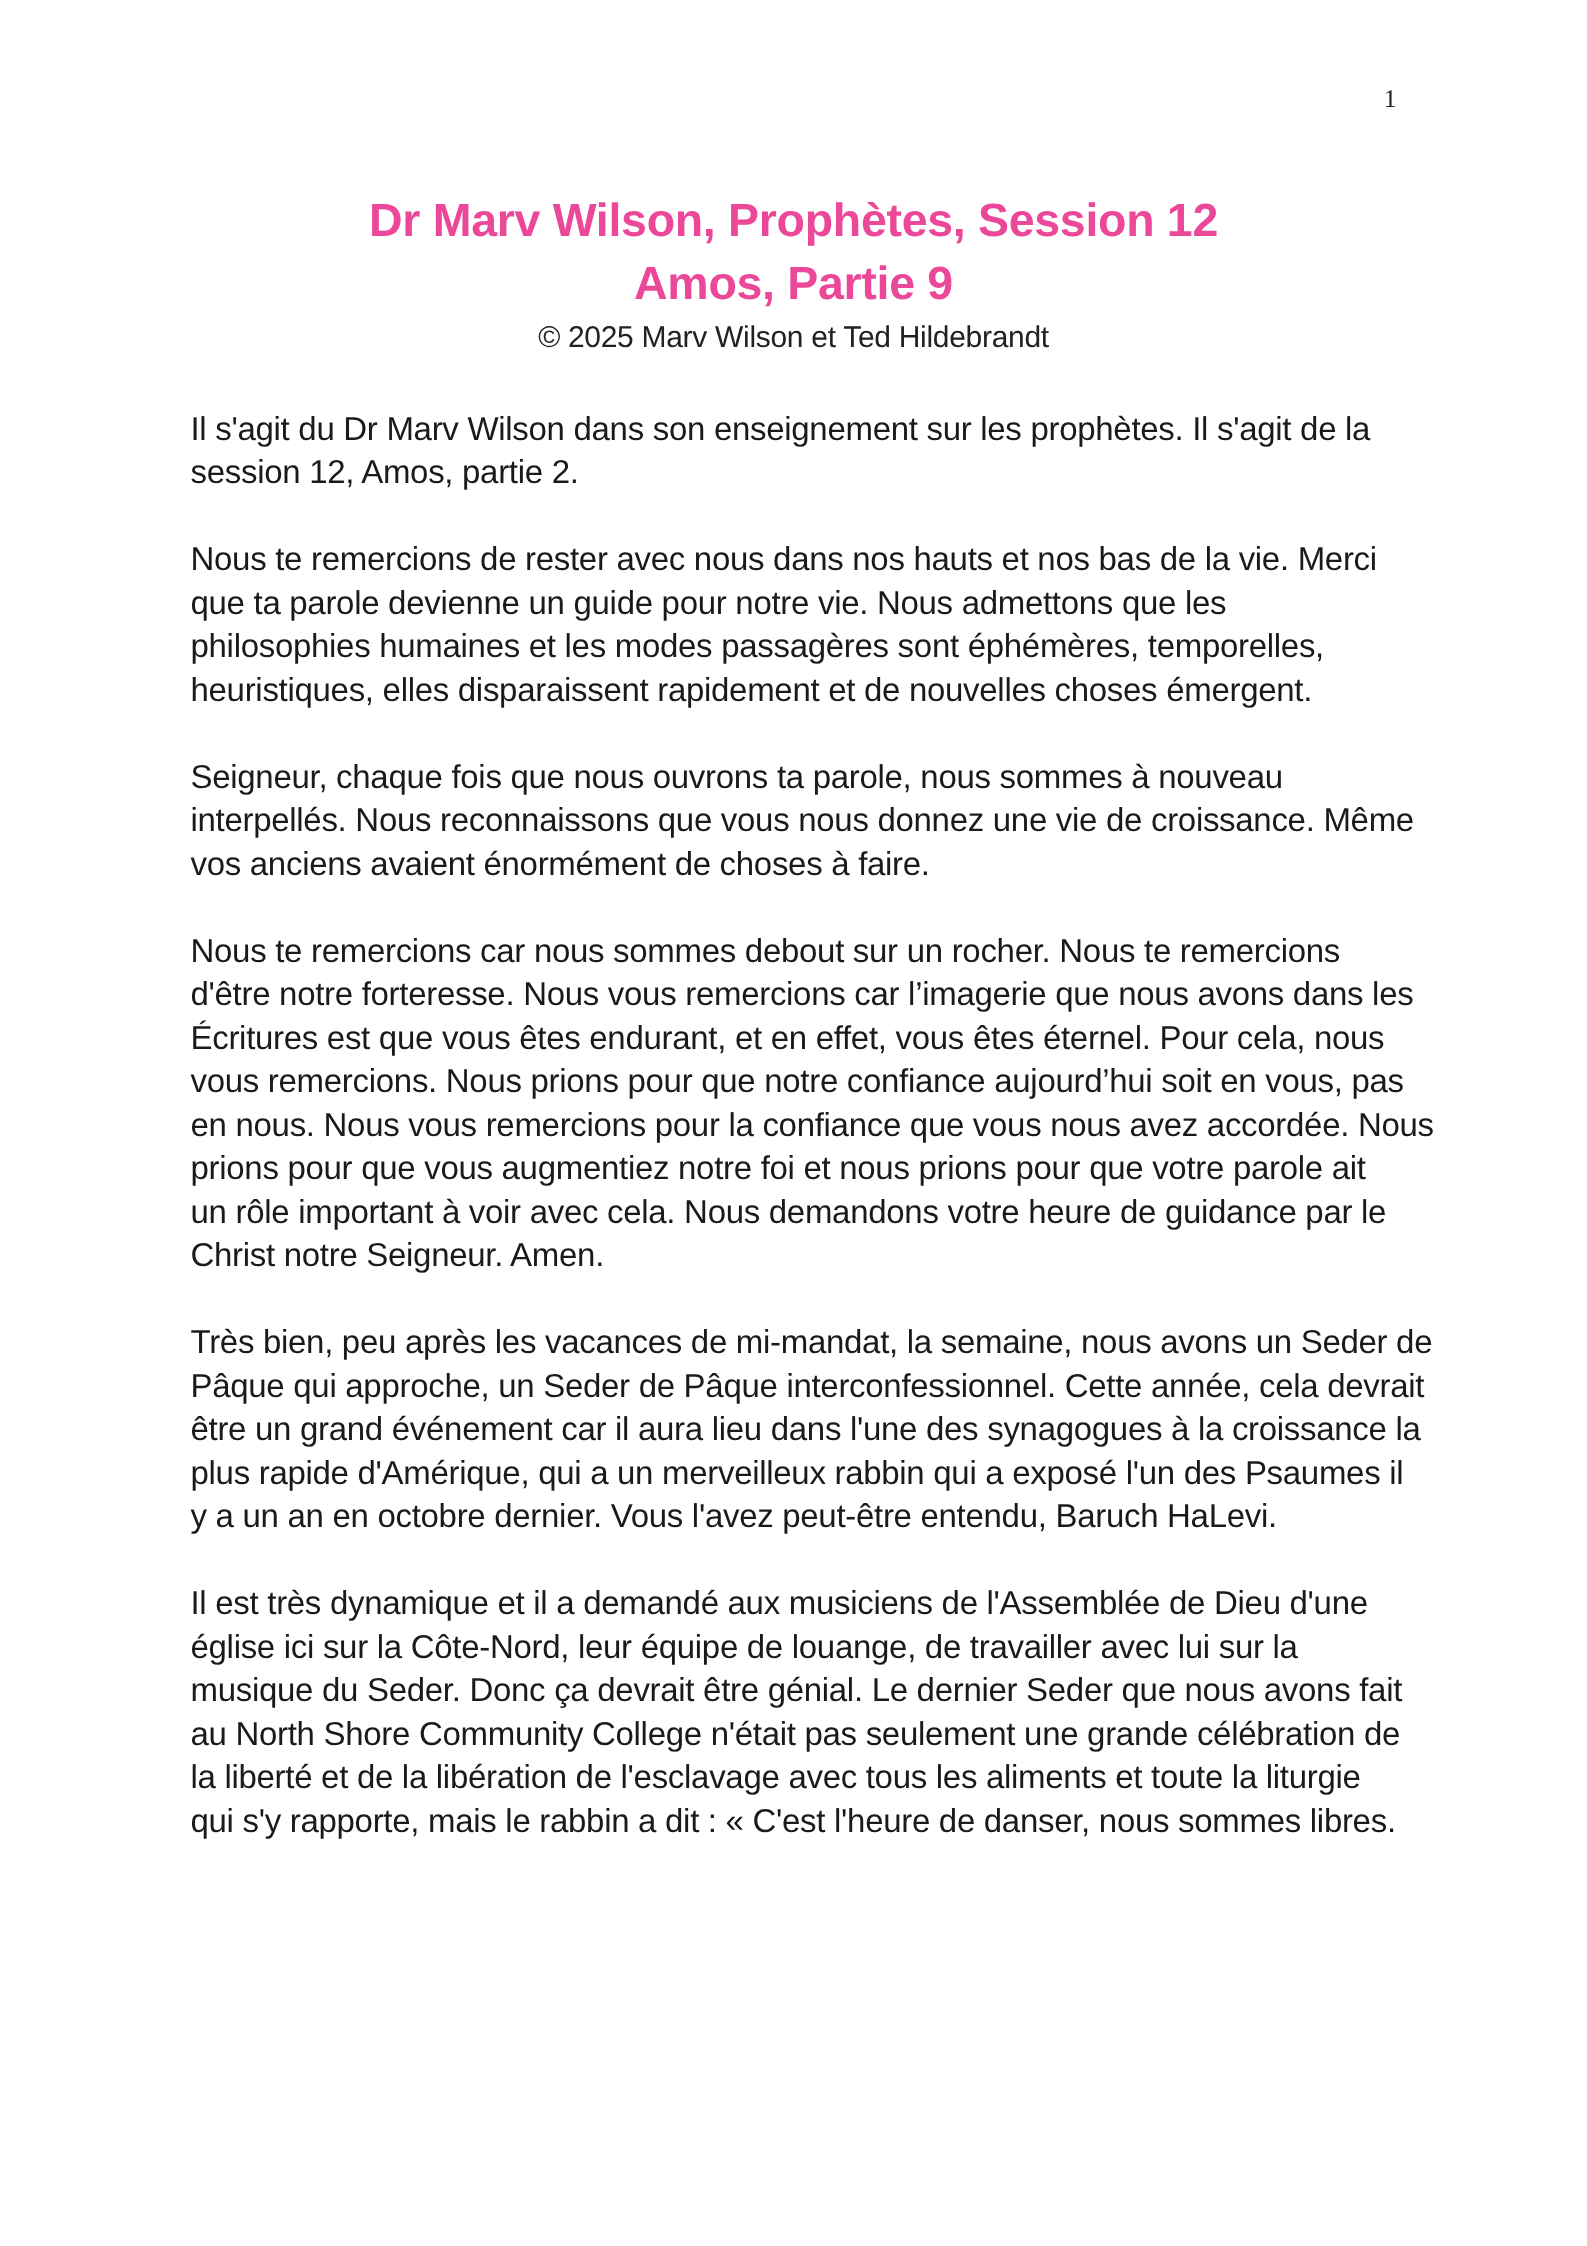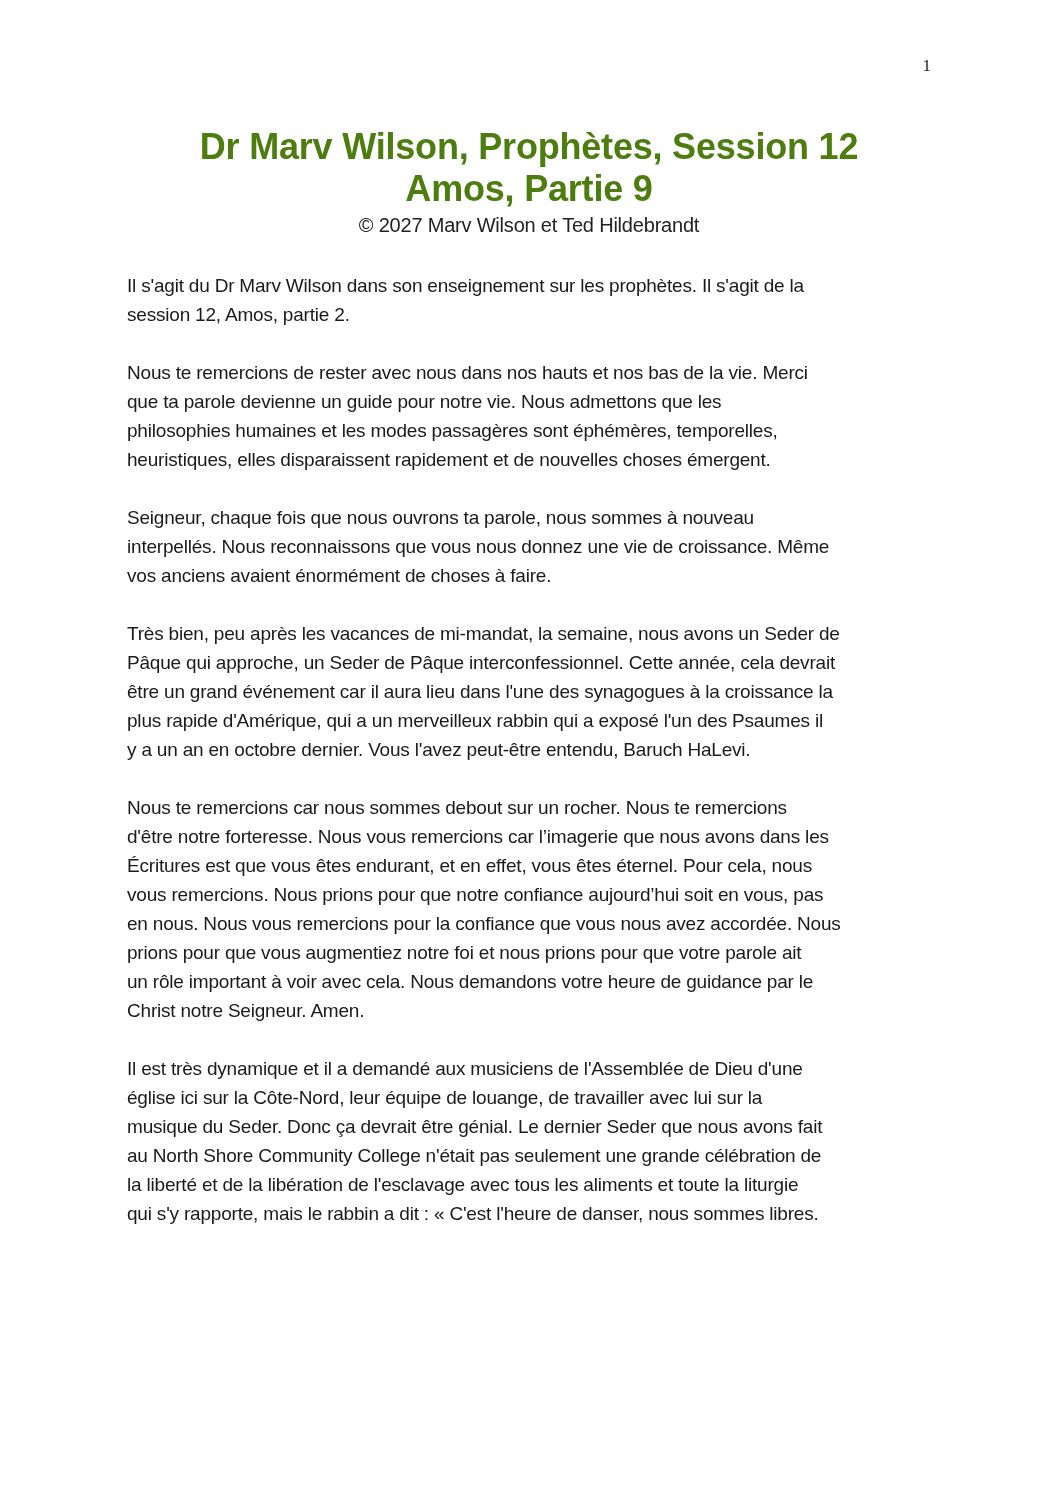--- a/index.html
+++ b/index.html
@@ -22,82 +22,82 @@
     right: 127px;
     font-family: "Liberation Serif", serif;
     font-size: 17px;
     color: #222222;
   }
   .title-block {
     padding-top: 126px;
     text-align: center;
   }
   .title-line {
-    font-size: 36px;
+    font-size: 31px;
     font-weight: bold;
     line-height: 42px;
-    color: #4d7c0f;
+    color: #ec4899;
     letter-spacing: -0.2px;
   }
   .copyright-line {
     font-size: 20px;
     line-height: 30px;
     color: #222222;
     letter-spacing: -0.2px;
   }
   .content {
     margin-left: 127px;
     margin-top: 31px;
     width: 830px;
-    font-size: 19px;
+    font-size: 22px;
     line-height: 29px;
     letter-spacing: -0.2px;
     color: #1a1a1a;
   }
   .paragraph {
     white-space: pre;
     margin: 0 0 29px 0;
   }
 </style>
 </head>
 <body>
 
 <div class="page">
 
   <div class="page-number">1</div>
 
   <div class="title-block">
     <div class="title-line">Dr Marv Wilson, Prophètes, Session 12</div>
     <div class="title-line">Amos, Partie 9</div>
-    <div class="copyright-line">© 2027 Marv Wilson et Ted Hildebrandt</div>
+    <div class="copyright-line">© 2025 Marv Wilson et Ted Hildebrandt</div>
   </div>
 
   <div class="content">
     <p class="paragraph">Il s'agit du Dr Marv Wilson dans son enseignement sur les prophètes. Il s'agit de la
 session 12, Amos, partie 2.</p>
     <p class="paragraph">Nous te remercions de rester avec nous dans nos hauts et nos bas de la vie. Merci
 que ta parole devienne un guide pour notre vie. Nous admettons que les
 philosophies humaines et les modes passagères sont éphémères, temporelles,
 heuristiques, elles disparaissent rapidement et de nouvelles choses émergent.</p>
     <p class="paragraph">Seigneur, chaque fois que nous ouvrons ta parole, nous sommes à nouveau
 interpellés. Nous reconnaissons que vous nous donnez une vie de croissance. Même
 vos anciens avaient énormément de choses à faire.</p>
-    <p class="paragraph">Très bien, peu après les vacances de mi-mandat, la semaine, nous avons un Seder de
-Pâque qui approche, un Seder de Pâque interconfessionnel. Cette année, cela devrait
-être un grand événement car il aura lieu dans l'une des synagogues à la croissance la
-plus rapide d'Amérique, qui a un merveilleux rabbin qui a exposé l'un des Psaumes il
-y a un an en octobre dernier. Vous l'avez peut-être entendu, Baruch HaLevi.</p>
     <p class="paragraph">Nous te remercions car nous sommes debout sur un rocher. Nous te remercions
 d'être notre forteresse. Nous vous remercions car l’imagerie que nous avons dans les
 Écritures est que vous êtes endurant, et en effet, vous êtes éternel. Pour cela, nous
 vous remercions. Nous prions pour que notre confiance aujourd’hui soit en vous, pas
 en nous. Nous vous remercions pour la confiance que vous nous avez accordée. Nous
 prions pour que vous augmentiez notre foi et nous prions pour que votre parole ait
 un rôle important à voir avec cela. Nous demandons votre heure de guidance par le
 Christ notre Seigneur. Amen.</p>
+    <p class="paragraph">Très bien, peu après les vacances de mi-mandat, la semaine, nous avons un Seder de
+Pâque qui approche, un Seder de Pâque interconfessionnel. Cette année, cela devrait
+être un grand événement car il aura lieu dans l'une des synagogues à la croissance la
+plus rapide d'Amérique, qui a un merveilleux rabbin qui a exposé l'un des Psaumes il
+y a un an en octobre dernier. Vous l'avez peut-être entendu, Baruch HaLevi.</p>
     <p class="paragraph">Il est très dynamique et il a demandé aux musiciens de l'Assemblée de Dieu d'une
 église ici sur la Côte-Nord, leur équipe de louange, de travailler avec lui sur la
 musique du Seder. Donc ça devrait être génial. Le dernier Seder que nous avons fait
 au North Shore Community College n'était pas seulement une grande célébration de
 la liberté et de la libération de l'esclavage avec tous les aliments et toute la liturgie
 qui s'y rapporte, mais le rabbin a dit : « C'est l'heure de danser, nous sommes libres.</p>
   </div>
 
 </div>
 

